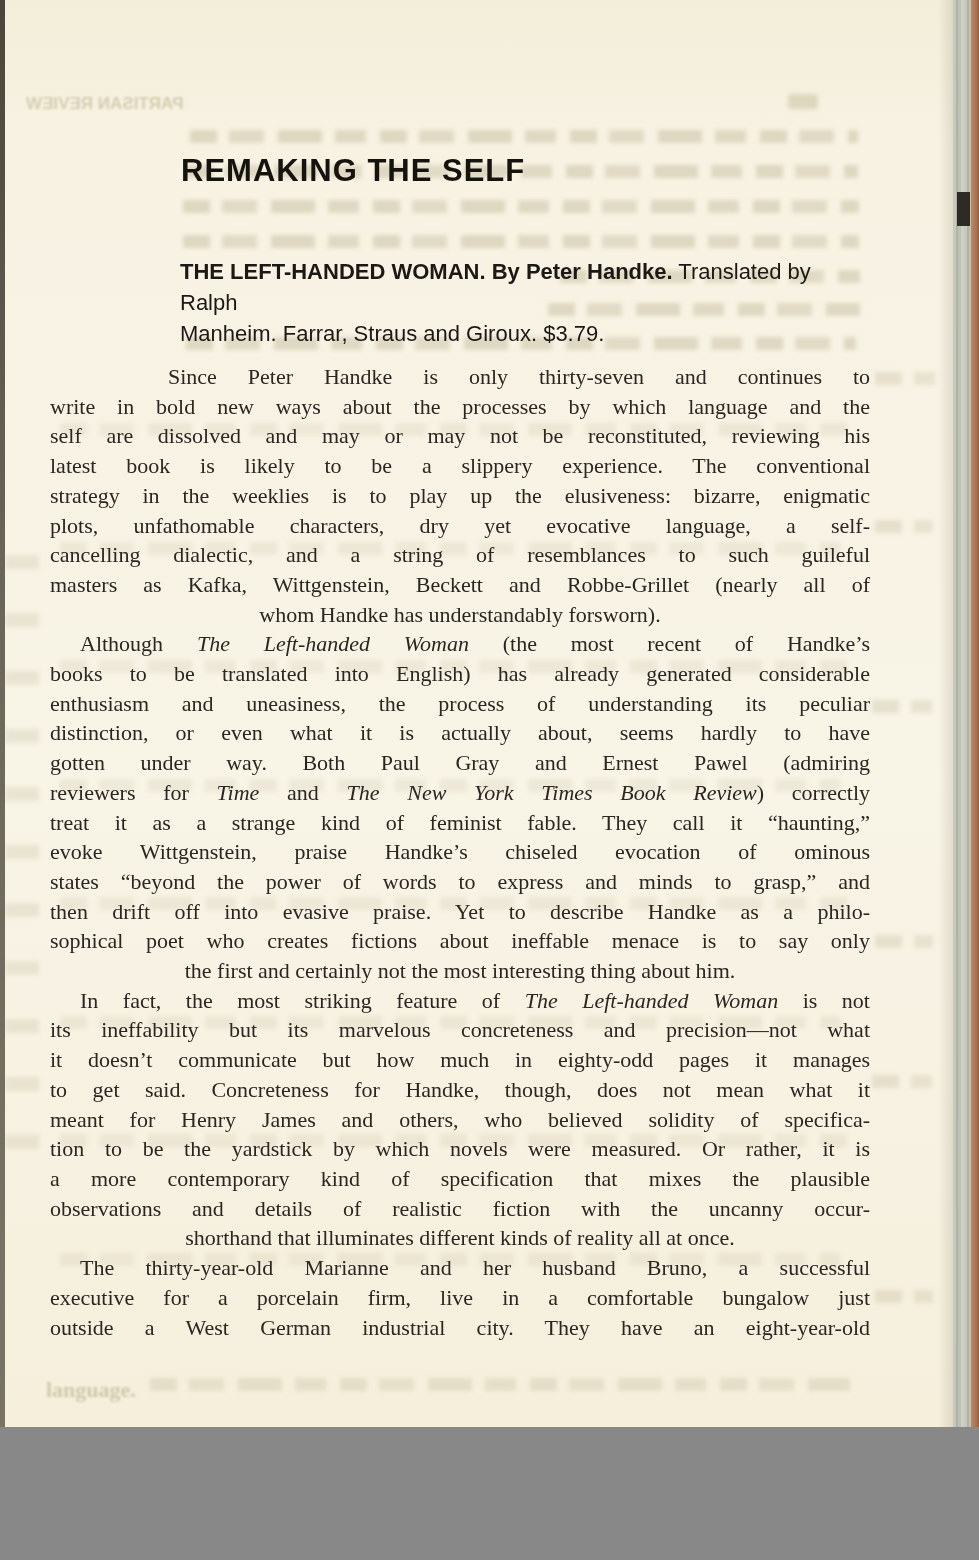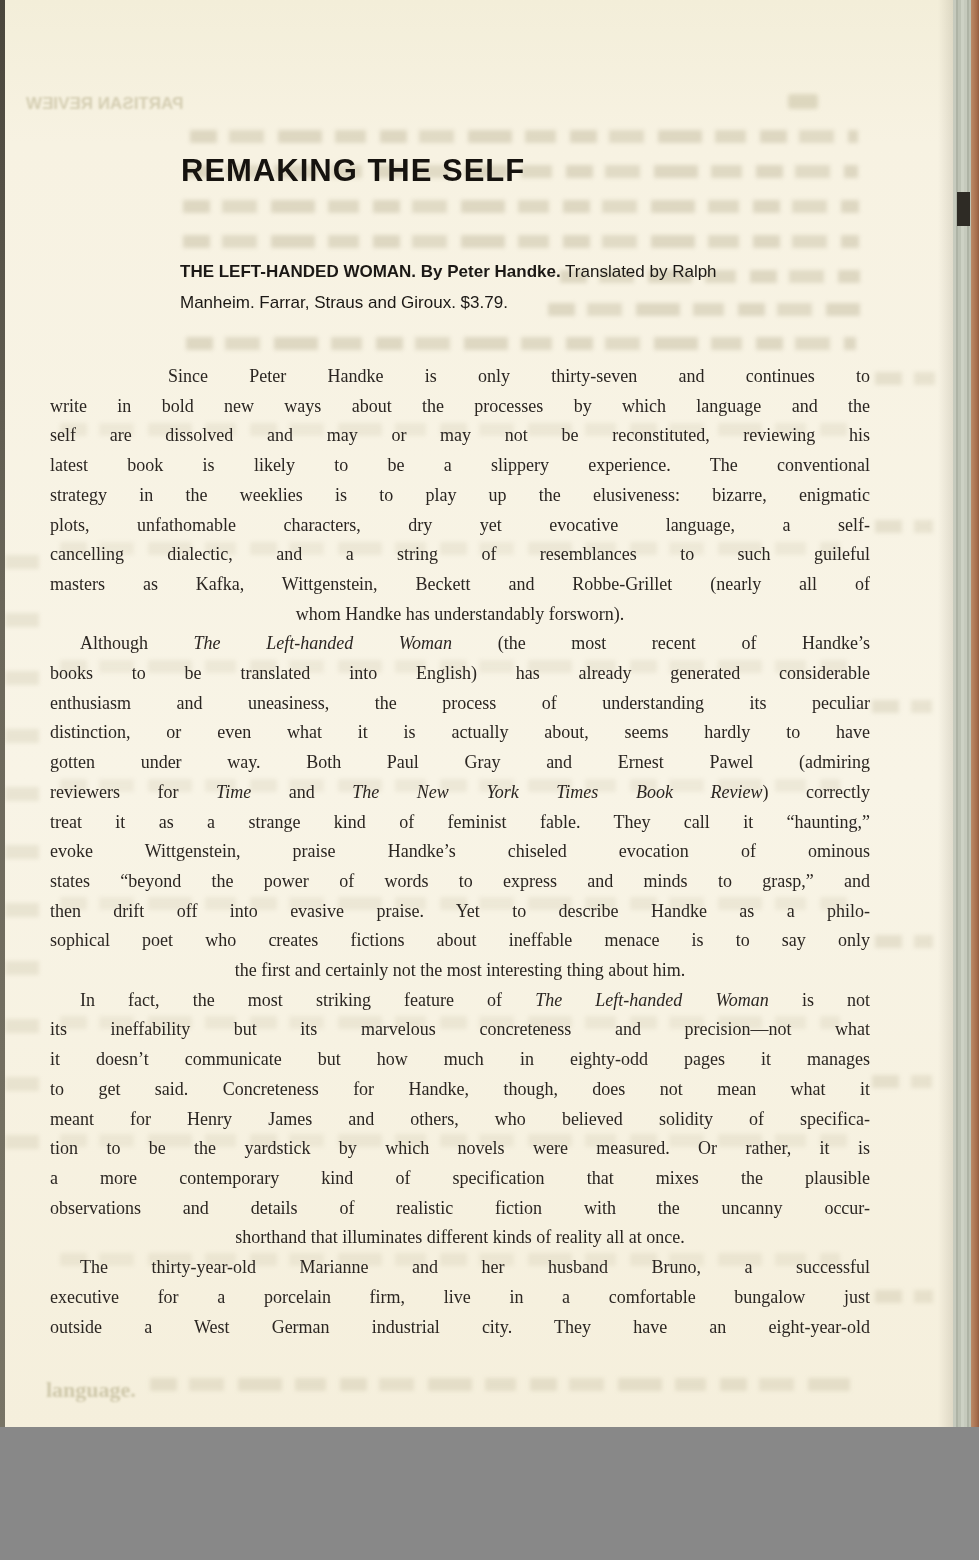--- a/index.html
+++ b/index.html
@@ -34,25 +34,25 @@
   .gline.faint{opacity:.22;}
   .gcol{position:absolute;left:5px;top:555px;width:34px;height:630px;filter:blur(2px);opacity:.3;
         background:repeating-linear-gradient(180deg,
             rgba(188,180,150,.8) 0 14px, rgba(188,180,150,0) 14px 58px);}
   .gblob{position:absolute;filter:blur(2px);opacity:.55;background:#c9c2a4;border-radius:3px;}
   
   .title{position:absolute;left:181px;top:153px;margin:0;
          font-family:"Liberation Sans",sans-serif;font-weight:bold;
          font-size:31px;letter-spacing:1px;color:#16130f;}
   .citation{position:absolute;left:180px;top:256px;width:690px;
-            font-family:"Liberation Sans",sans-serif;font-size:17px;
+            font-family:"Liberation Sans",sans-serif;font-size:22px;
             line-height:31px;color:#1b1815;}
   .citation b{font-weight:bold;}
   .body{position:absolute;left:50px;top:362px;width:820px;
-        font-size:18px;line-height:29.7px;color:#2b2622;}
+        font-size:22px;line-height:29.7px;color:#2b2622;}
   .bline{min-height:29.7px;}
   .just{text-align:justify;text-align-last:justify;}
   .endline{text-align:center;}
 </style>
 </head>
 <body>
 
 <div class="stage">
 
   <div class="ghost gtext" style="left:26px;top:94px;font-size:17px;">PARTISAN REVIEW</div>

